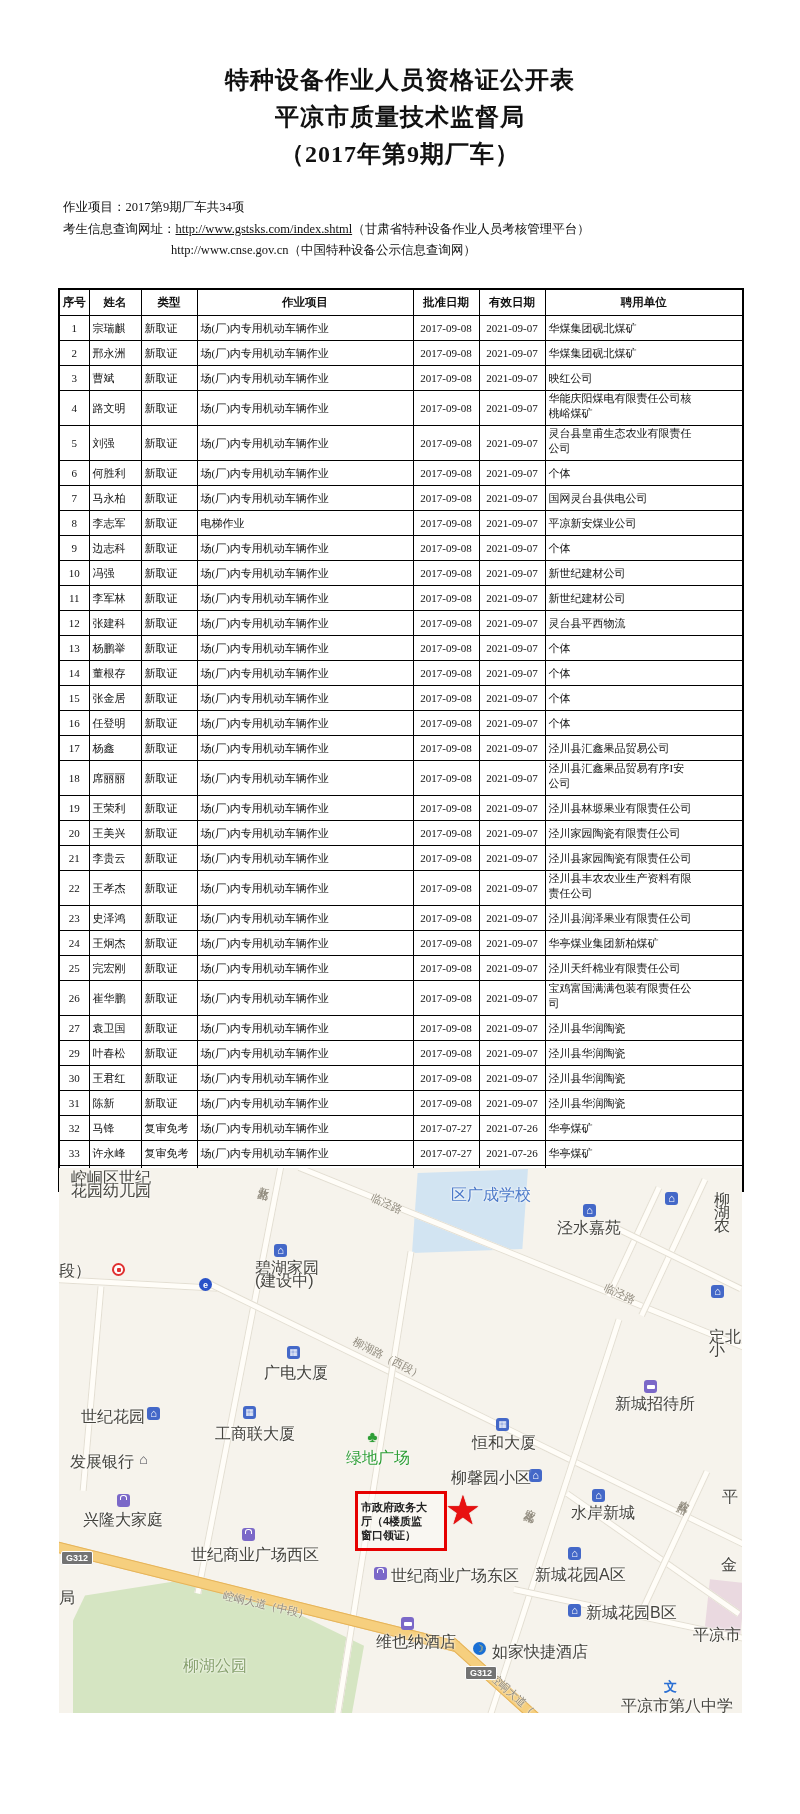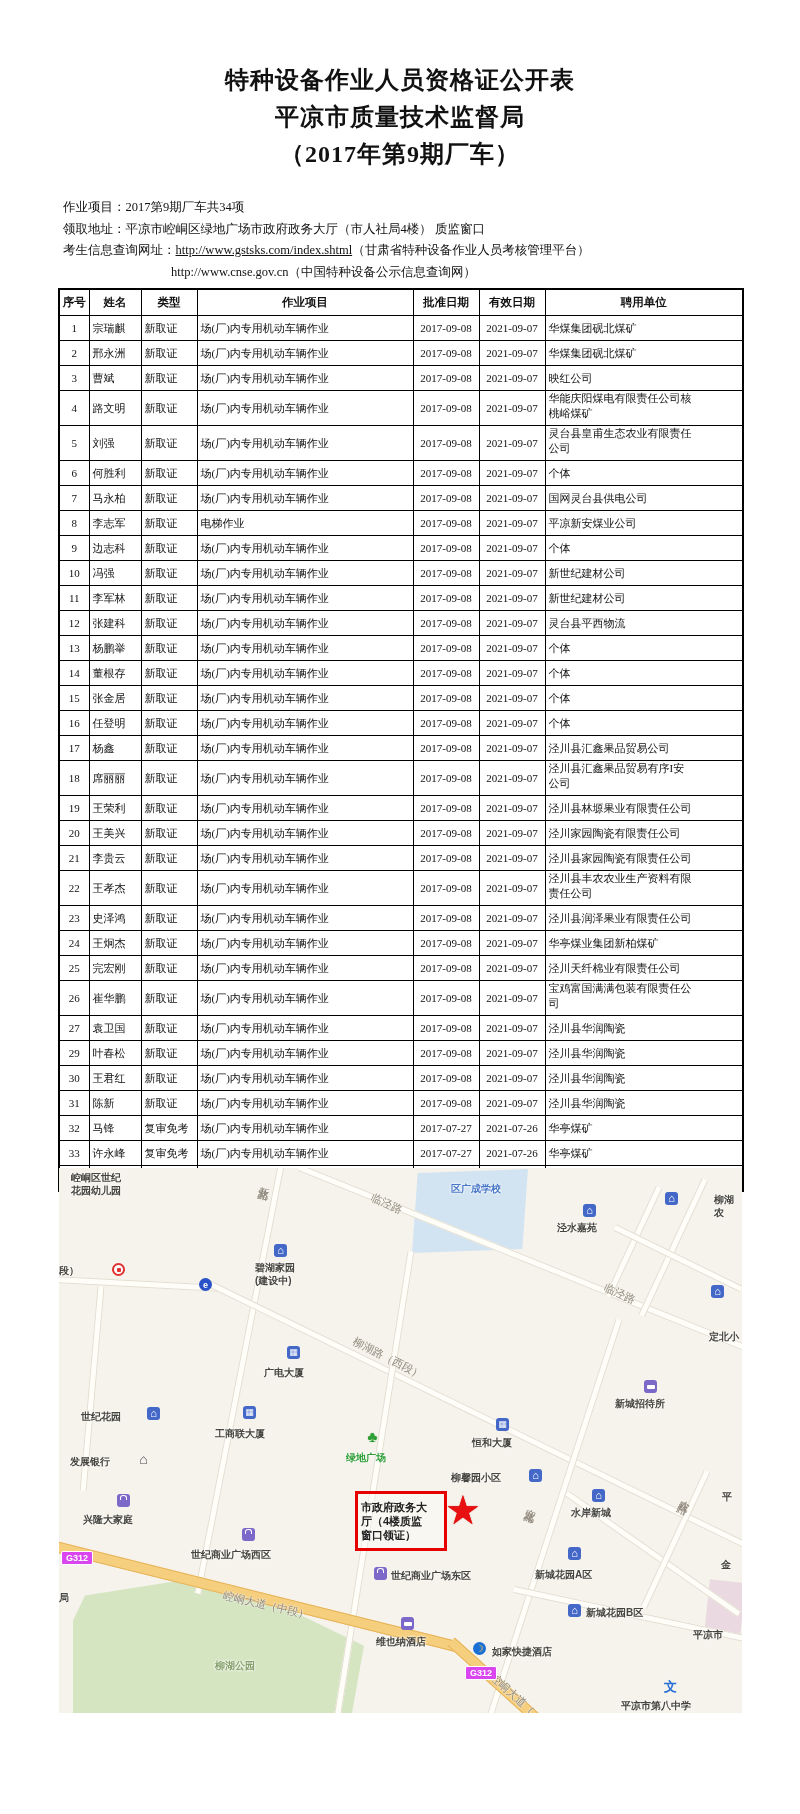--- a/index.html
+++ b/index.html
@@ -27,22 +27,22 @@
   .shape{position:absolute;}
   #water{left:356px;top:3px;width:110px;height:80px;background:#d2e4f2;transform:skewX(-6deg) rotate(-2deg);}
   #park{left:14px;top:405px;width:300px;height:140px;background:#d5e5c2;
         clip-path:polygon(4% 16%,40% 4%,72% 26%,97% 52%,93% 100%,0 100%,0 34%);}
   #pink{left:648px;top:413px;width:36px;height:54px;background:#ead9e0;transform:rotate(6deg);}
   .road{position:absolute;height:5px;background:#fffdf8;border-top:1px solid #e3ded2;border-bottom:1px solid #e3ded2;transform-origin:0 50%;}
   .road.yellow{height:9px;background:#f6cf7e;border-color:#e5b35a;}
   .rl{position:absolute;font-size:11px;color:#8f897c;white-space:nowrap;transform-origin:0 0;
       text-shadow:0 0 2px #f6f3ec,0 0 2px #f6f3ec;}
   .rl.v{writing-mode:vertical-rl;letter-spacing:2px;}
-  .poi{position:absolute;font-size:10px;line-height:13px;color:#45443e;white-space:pre-line;
-       text-shadow:0 0 2px #fff,0 0 3px #fff;font-weight:bold;}
+  .poi{position:absolute;font-size:16px;line-height:13px;color:#45443e;white-space:pre-line;
+       text-shadow:0 0 2px #fff,0 0 3px #fff;}
   .poi.blue{color:#4a78c8;}
   .poi.green{color:#2e9e36;}
   .poi.park{color:#86a06c;}
   .ic{position:absolute;width:13px;height:13px;border-radius:3px;display:flex;align-items:center;
       justify-content:center;color:#fff;}
   .ic.home{background:#4468c8;}
   .ic.home::before{content:"⌂";font-size:11px;font-weight:bold;line-height:11px;}
   .ic.building{background:#4468c8;}
   .ic.building::before{content:"▦";font-size:9px;line-height:9px;}
   .ic.bag{background:#7b68c8;border-radius:3px;}
@@ -55,42 +55,41 @@
   .ic.tree{background:none;}
   .ic.tree::before{content:"♣";color:#2e9e36;font-size:15px;text-shadow:0 0 1px #2e9e36;}
   .ic.redring{background:#fff;border:2px solid #e03030;border-radius:50%;width:9px;height:9px;}
   .ic.redring::before{content:"";width:4px;height:4px;background:#e03030;border-radius:1px;}
   .ic.bluee{background:#2a52c8;border-radius:50%;}
   .ic.bluee::before{content:"e";font:bold 9px "Liberation Sans",sans-serif;color:#fff;}
   .ic.moon{background:#1a6fd4;border-radius:50%;}
   .ic.moon::before{content:"☽";color:#ffd24a;font-size:10px;}
   .ic.wen{background:none;}
   .ic.wen::before{content:"文";color:#2a6fd4;font-weight:bold;font-size:13px;}
-  .badge{position:absolute;background:#d946ef;color:#fff;font:bold 9px "Liberation Sans",sans-serif;
+  .badge{position:absolute;background:#737373;color:#fff;font:bold 9px "Liberation Sans",sans-serif;
          padding:1px 4px;border-radius:2px;border:1px solid #fff;}
   #hlbox{position:absolute;left:296px;top:323px;width:86px;height:54px;border:3px solid #e60000;
          background:rgba(255,255,255,0.35);display:flex;flex-direction:column;justify-content:center;}
   #hlbox div{font:bold 11px "Liberation Sans",sans-serif;color:#222;line-height:14px;padding-left:3px;white-space:nowrap;}
   #star{position:absolute;left:386px;top:322px;font-size:40px;color:#e81010;line-height:40px;
         text-shadow:0 0 1px #b00;}
 </style>
 </head>
 <body>
 
 <div id="page">
 
   <div id="titleblock">
     <div>特种设备作业人员资格证公开表</div>
     <div>平凉市质量技术监督局</div>
     <div>（2017年第9期厂车）</div>
   </div>
 
   <div id="infoblock">
     <div>作业项目：2017第9期厂车共34项</div>
-    <div>领取地址：平凉市崆峒区绿地广场市政府政务大厅（市人社局4楼） 质监窗口</div>
     <div><span>考生信息查询网址：</span><span class="u">http://www.gstsks.com/index.shtml</span><span>（甘肃省特种设备作业人员考核管理平台）</span></div>
     <div class="indent">http://www.cnse.gov.cn（中国特种设备公示信息查询网）</div>
   </div>
 
   <table id="qtable">
     <colgroup>
       <col style="width:30px">
         <col style="width:52px">
         <col style="width:56px">
       <col style="width:216px">
@@ -897,21 +896,21 @@
         <div class="rl v" style="left: 200px; top: 8px; transform: rotate(12deg);">新北路</div>
         <div class="rl" style="left: 316px; top: 22px; transform: rotate(25deg);">临泾路</div>
         <div class="rl" style="left: 549px; top: 112px; transform: rotate(25deg);">临泾路</div>
         <div class="rl" style="left: 298px; top: 166px; transform: rotate(27deg);">柳湖路（西段）</div>
         <div class="rl v" style="left: 469px; top: 330px; transform: rotate(20deg);">定北路</div>
         <div class="rl v" style="left: 624px; top: 322px; transform: rotate(26deg);">农科路</div>
         <div class="rl" style="left: 166px; top: 420px; transform: rotate(13deg);">崆峒大道（中段）</div>
         <div class="rl" style="left: 438px; top: 502px; transform: rotate(42deg);">崆峒大道（</div>
         <div class="poi" style="left: 12px; top: 3px;">崆峒区世纪
 花园幼儿园</div>
-        <div class="poi blue" style="left: 392px; top: 14px;">区广成学校</div>
+        <div class="poi blue" style="left: 392px; top: 20px;">区广成学校</div>
         <span class="ic home" style="left: 524px; top: 36px;"></span>
         <div class="poi" style="left: 498px; top: 53px;">泾水嘉苑</div>
         <span class="ic home" style="left: 606px; top: 24px;"></span>
         <div class="poi" style="left: 623px; top: 25px; margin-left: 32px;">柳湖农</div>
         <span class="ic home" style="left: 652px; top: 117px;"></span>
         <div class="poi" style="left: 650px; top: 134px; margin-top: 28px;">定北小</div>
         <span class="ic home" style="left: 215px; top: 76px;"></span>
         <div class="poi" style="left: 196px; top: 93px;">碧湖家园
 (建设中)</div>
         <span class="ic home" style="left: 88px; top: 239px;"></span>
@@ -941,21 +940,21 @@
         <span class="ic bed" style="left: 342px; top: 449px;"></span>
         <div class="poi" style="left: 317px; top: 467px;">维也纳酒店</div>
         <span class="ic moon" style="left: 414px; top: 474px;"></span>
         <div class="poi" style="left: 433px; top: 477px;">如家快捷酒店</div>
         <span class="ic tree" style="left: 307px; top: 262px;"></span>
         <div class="poi green" style="left: 287px; top: 283px;">绿地广场</div>
         <span class="ic bank" style="left: 78px; top: 284px;"></span>
         <div class="poi" style="left: 11px; top: 287px;">发展银行</div>
         <span class="ic wen" style="left: 605px; top: 512px;"></span>
         <div class="poi" style="left: 562px; top: 531px;">平凉市第八中学</div>
-        <div class="poi park" style="left: 156px; top: 491px;">柳湖公园</div>
+        <div class="poi park" style="left: 124px; top: 491px;">柳湖公园</div>
         <div class="poi" style="left: 0px; top: 96px;">段）</div>
         <div class="poi" style="left: 0px; top: 423px;">局</div>
         <div class="poi" style="left: 662px; top: 390px;">金</div>
         <div class="poi" style="left: 634px; top: 460px;">平凉市</div>
         <div class="poi" style="left: 663px; top: 322px;">平</div>
         <span class="ic redring" style="left: 53px; top: 95px;"></span>
         <span class="ic bluee" style="left: 140px; top: 110px;"></span>
         <div class="badge" style="left: 2px; top: 383px;">G312</div>
         <div class="badge" style="left: 406px; top: 498px;">G312</div>
       </div>

